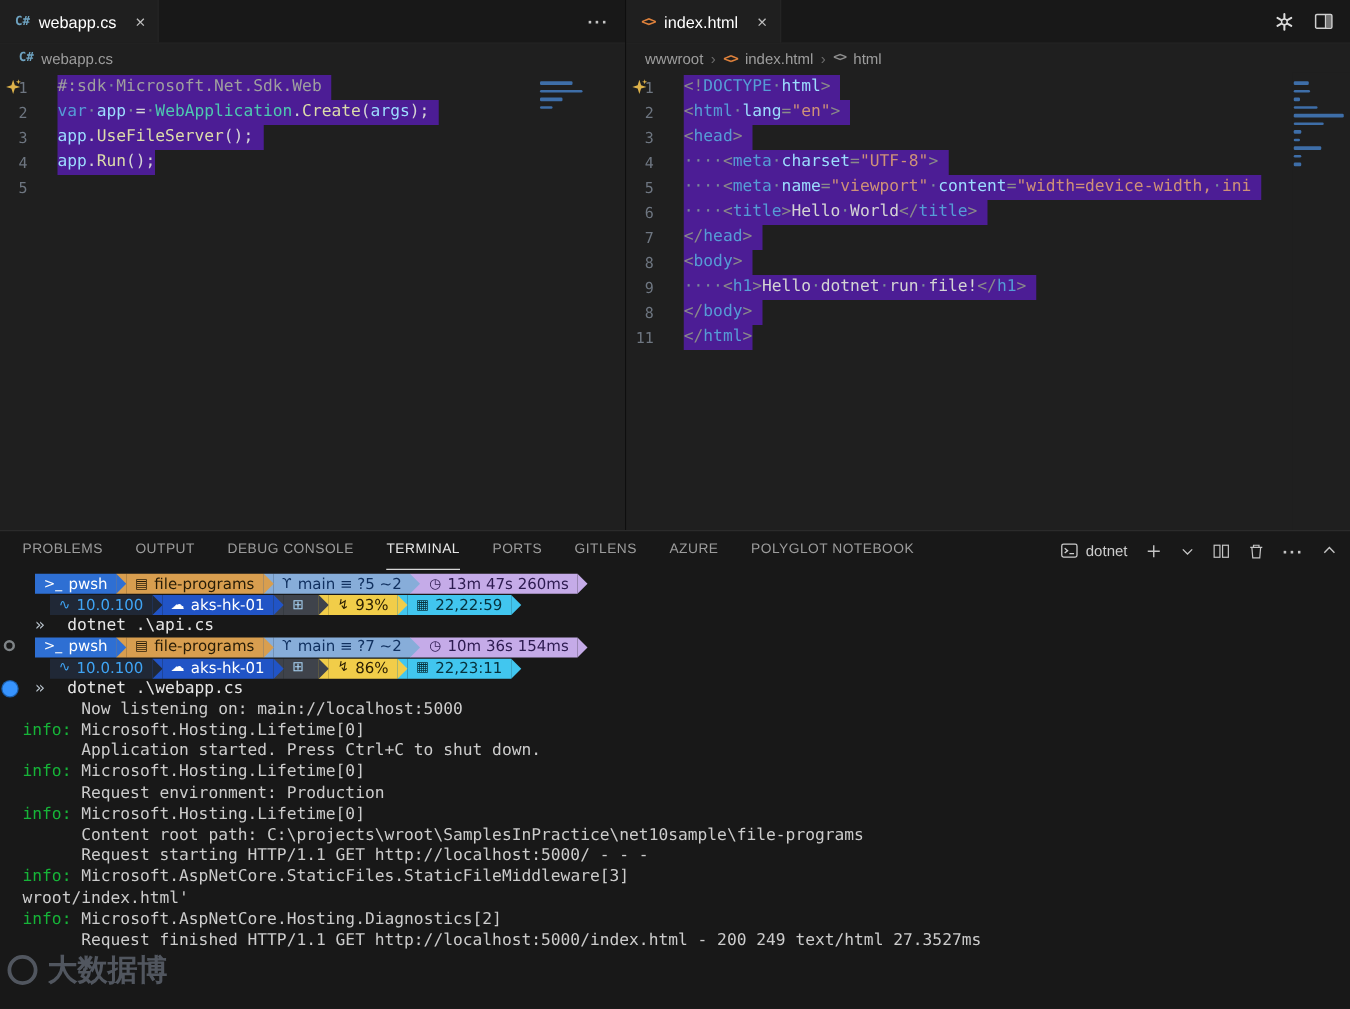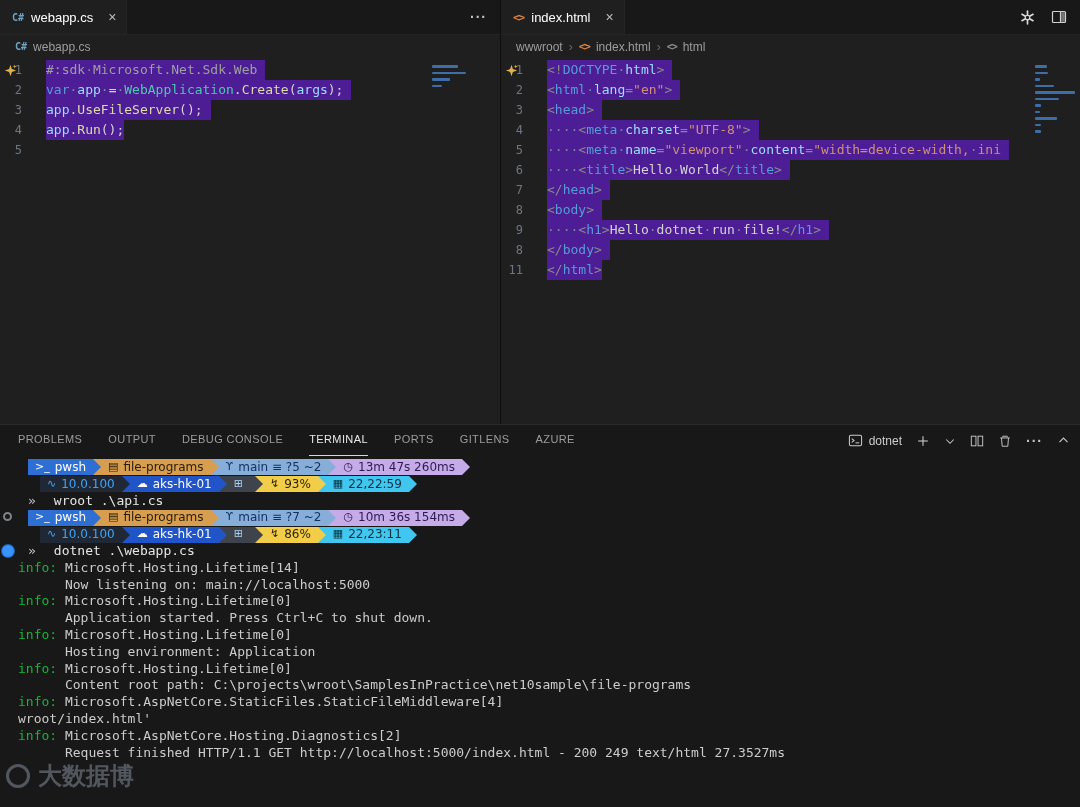--- a/index.html
+++ b/index.html
@@ -194,20 +194,21 @@
   <div class="panel">
     <div class="phead">
       <div style="display:flex;align-items:flex-start">
           <span class="ptab">PROBLEMS</span>
           <span class="ptab">OUTPUT</span>
           <span class="ptab">DEBUG CONSOLE</span>
           <span class="ptab active">TERMINAL</span>
           <span class="ptab">PORTS</span>
           <span class="ptab">GITLENS</span>
           <span class="ptab">AZURE</span>
+          <span class="ptab">POLYGLOT NOTEBOOK</span>
         </div>
       <div class="pactions">
         <span class="tname">
           <svg width="15" height="15" viewBox="0 0 16 16">
               <rect x="1.5" y="2.5" width="13" height="11" rx="1.5" stroke="#cccccc" fill="none" stroke-width="1.1"></rect>
               <path d="M4 6 l2.5 2 L4 10" stroke="#cccccc" fill="none" stroke-width="1.1"></path>
               <line x1="8" y1="10.5" x2="12" y2="10.5" stroke="#cccccc" stroke-width="1.1"></line>
             </svg>
           <span>dotnet</span>
         </span>
@@ -239,33 +240,33 @@
         <span class="icbtn">
           <svg width="13" height="13" viewBox="0 0 16 16">
               <path d="M3 10 L8 5 L13 10" fill="none" stroke="#c5c5c5" stroke-width="1.4"></path>
             </svg>
         </span>
       </div>
     </div>
     <div class="term">
         <div class="trow prow" style="margin-left: 10px;"><span class="seg" style="background: rgb(46, 111, 211); color: rgb(255, 255, 255);"><span class="sic">&gt;_</span><span>pwsh</span></span><span class="pl" style="background: rgb(216, 158, 79);"><i style="border-left-color: rgb(46, 111, 211);"></i></span><span class="seg" style="background: rgb(216, 158, 79); color: rgb(39, 28, 7);"><span class="sic">▤</span><span>file-programs</span></span><span class="pl" style="background: rgb(135, 173, 217);"><i style="border-left-color: rgb(216, 158, 79);"></i></span><span class="seg" style="background: rgb(135, 173, 217); color: rgb(16, 48, 95);"><span class="sic">ϒ</span><span>main ≡ ?5 ~2</span></span><span class="pl" style="background: rgb(197, 171, 232);"><i style="border-left-color: rgb(135, 173, 217);"></i></span><span class="seg" style="background: rgb(197, 171, 232); color: rgb(45, 27, 80);"><span class="sic">◷</span><span>13m 47s 260ms</span></span><span class="pl" style="background: transparent;"><i style="border-left-color: rgb(197, 171, 232);"></i></span></div>
         <div class="trow prow" style="margin-left: 22px;"><span class="seg" style="background: rgb(32, 40, 54); color: rgb(63, 164, 244);"><span class="sic">∿</span><span>10.0.100</span></span><span class="pl" style="background: rgb(33, 84, 198);"><i style="border-left-color: rgb(32, 40, 54);"></i></span><span class="seg" style="background: rgb(33, 84, 198); color: rgb(255, 255, 255);"><span class="sic">☁</span><span>aks-hk-01</span></span><span class="pl" style="background: rgb(63, 67, 75);"><i style="border-left-color: rgb(33, 84, 198);"></i></span><span class="seg" style="background: rgb(63, 67, 75); color: rgb(168, 212, 245);"><span class="sic">⊞</span></span><span class="pl" style="background: rgb(241, 205, 73);"><i style="border-left-color: rgb(63, 67, 75);"></i></span><span class="seg" style="background: rgb(241, 205, 73); color: rgb(42, 30, 3);"><span class="sic">↯</span><span>93%</span></span><span class="pl" style="background: rgb(65, 198, 239);"><i style="border-left-color: rgb(241, 205, 73);"></i></span><span class="seg" style="background: rgb(65, 198, 239); color: rgb(7, 50, 61);"><span class="sic">▦</span><span>22,22:59</span></span><span class="pl" style="background: transparent;"><i style="border-left-color: rgb(65, 198, 239);"></i></span></div>
-        <div class="trow"><span class="cprompt">»</span><span class="ctext">wroot .\api.cs</span></div>
+        <div class="trow"><span class="cprompt">»</span><span class="ctext">dotnet .\api.cs</span></div>
         <div class="trow prow" style="margin-left: 10px;"><span class="tdec tdec-gray"></span><span class="seg" style="background: rgb(46, 111, 211); color: rgb(255, 255, 255);"><span class="sic">&gt;_</span><span>pwsh</span></span><span class="pl" style="background: rgb(216, 158, 79);"><i style="border-left-color: rgb(46, 111, 211);"></i></span><span class="seg" style="background: rgb(216, 158, 79); color: rgb(39, 28, 7);"><span class="sic">▤</span><span>file-programs</span></span><span class="pl" style="background: rgb(135, 173, 217);"><i style="border-left-color: rgb(216, 158, 79);"></i></span><span class="seg" style="background: rgb(135, 173, 217); color: rgb(16, 48, 95);"><span class="sic">ϒ</span><span>main ≡ ?7 ~2</span></span><span class="pl" style="background: rgb(197, 171, 232);"><i style="border-left-color: rgb(135, 173, 217);"></i></span><span class="seg" style="background: rgb(197, 171, 232); color: rgb(45, 27, 80);"><span class="sic">◷</span><span>10m 36s 154ms</span></span><span class="pl" style="background: transparent;"><i style="border-left-color: rgb(197, 171, 232);"></i></span></div>
         <div class="trow prow" style="margin-left: 22px;"><span class="seg" style="background: rgb(32, 40, 54); color: rgb(63, 164, 244);"><span class="sic">∿</span><span>10.0.100</span></span><span class="pl" style="background: rgb(33, 84, 198);"><i style="border-left-color: rgb(32, 40, 54);"></i></span><span class="seg" style="background: rgb(33, 84, 198); color: rgb(255, 255, 255);"><span class="sic">☁</span><span>aks-hk-01</span></span><span class="pl" style="background: rgb(63, 67, 75);"><i style="border-left-color: rgb(33, 84, 198);"></i></span><span class="seg" style="background: rgb(63, 67, 75); color: rgb(168, 212, 245);"><span class="sic">⊞</span></span><span class="pl" style="background: rgb(241, 205, 73);"><i style="border-left-color: rgb(63, 67, 75);"></i></span><span class="seg" style="background: rgb(241, 205, 73); color: rgb(42, 30, 3);"><span class="sic">↯</span><span>86%</span></span><span class="pl" style="background: rgb(65, 198, 239);"><i style="border-left-color: rgb(241, 205, 73);"></i></span><span class="seg" style="background: rgb(65, 198, 239); color: rgb(7, 50, 61);"><span class="sic">▦</span><span>22,23:11</span></span><span class="pl" style="background: transparent;"><i style="border-left-color: rgb(65, 198, 239);"></i></span></div>
         <div class="trow"><span class="tdec tdec-blue"></span><span class="cprompt">»</span><span class="ctext">dotnet .\webapp.cs</span></div>
-        <div class="trow"><span class="linfo">info:</span><span> Microsoft.Hosting.Lifetime[14]</span></div>
         <div class="trow"><span>      Now listening on: main://localhost:5000</span></div>
         <div class="trow"><span class="linfo">info:</span><span> Microsoft.Hosting.Lifetime[0]</span></div>
         <div class="trow"><span>      Application started. Press Ctrl+C to shut down.</span></div>
         <div class="trow"><span class="linfo">info:</span><span> Microsoft.Hosting.Lifetime[0]</span></div>
-        <div class="trow"><span>      Hosting environment: Application</span></div>
+        <div class="trow"><span>      Request environment: Production</span></div>
         <div class="trow"><span class="linfo">info:</span><span> Microsoft.Hosting.Lifetime[0]</span></div>
         <div class="trow"><span>      Content root path: C:\projects\wroot\SamplesInPractice\net10sample\file-programs</span></div>
-        <div class="trow"><span class="linfo">info:</span><span> Microsoft.AspNetCore.StaticFiles.StaticFileMiddleware[4]</span></div>
+        <div class="trow"><span>      Request starting HTTP/1.1 GET http://localhost:5000/ - - -</span></div>
+        <div class="trow"><span class="linfo">info:</span><span> Microsoft.AspNetCore.StaticFiles.StaticFileMiddleware[3]</span></div>
         <div class="trow"><span>wroot/index.html'</span></div>
         <div class="trow"><span class="linfo">info:</span><span> Microsoft.AspNetCore.Hosting.Diagnostics[2]</span></div>
         <div class="trow"><span>      Request finished HTTP/1.1 GET http://localhost:5000/index.html - 200 249 text/html 27.3527ms</span></div>
       </div>
   </div>
 
   <div class="watermark">
     <span class="wlogo"></span>
     <span class="wtext">大数据博</span>
   </div>

